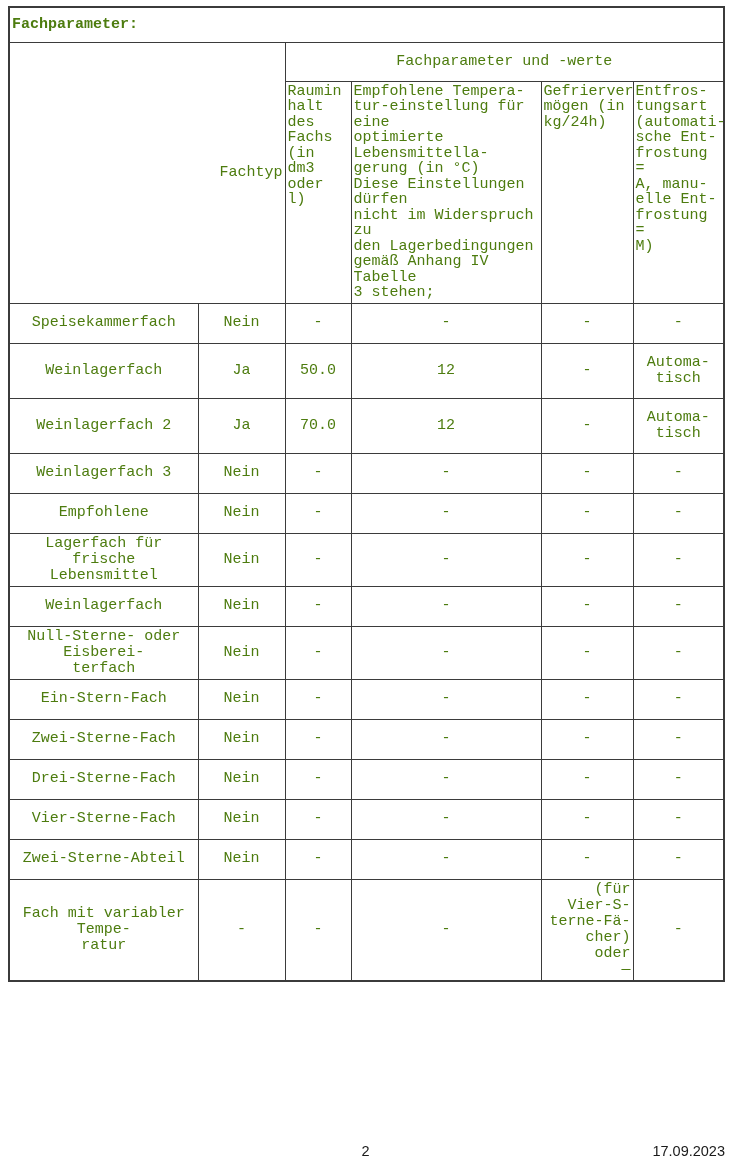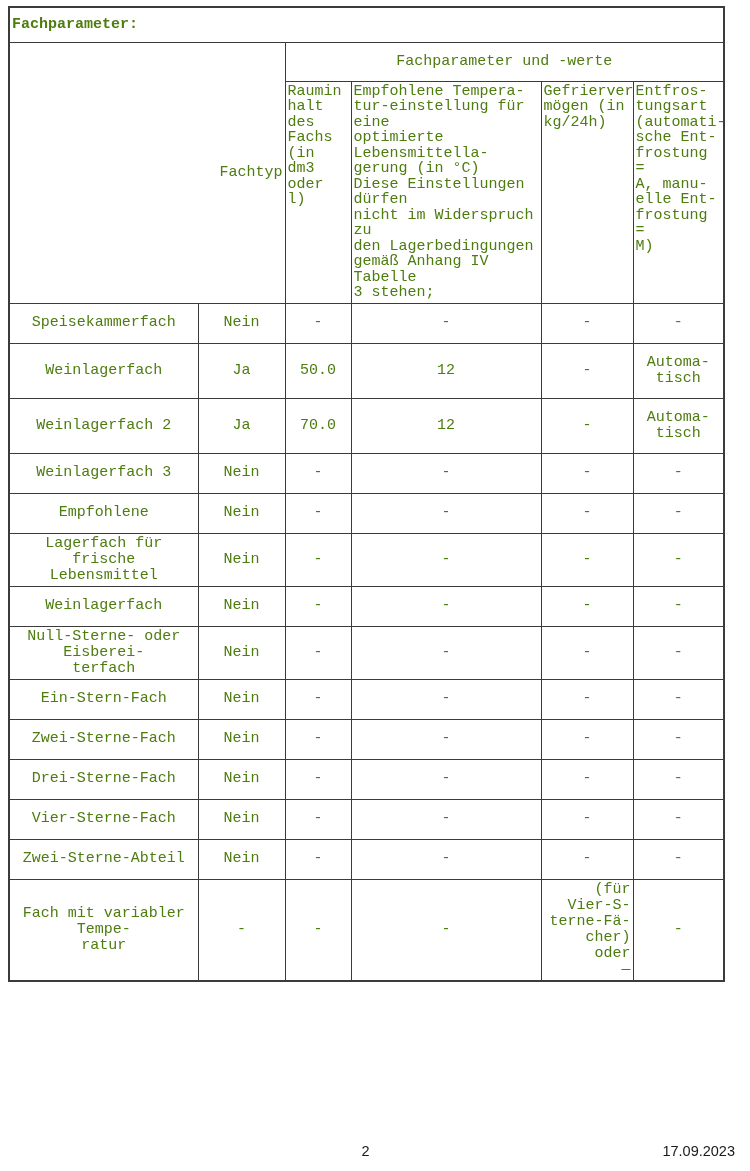--- a/index.html
+++ b/index.html
@@ -91,21 +91,21 @@
     color: #1a1a1a;
   }
   .page-number {
     position: absolute;
     left: 8px;
     width: 715px;
     text-align: center;
   }
   .footer-date {
     position: absolute;
-    right: 15px;
+    right: 25px;
     text-align: left;
   }
 </style>
 </head>
 <body>
 
 <div class="page">
 
   <table class="fach-table">
     <colgroup>

